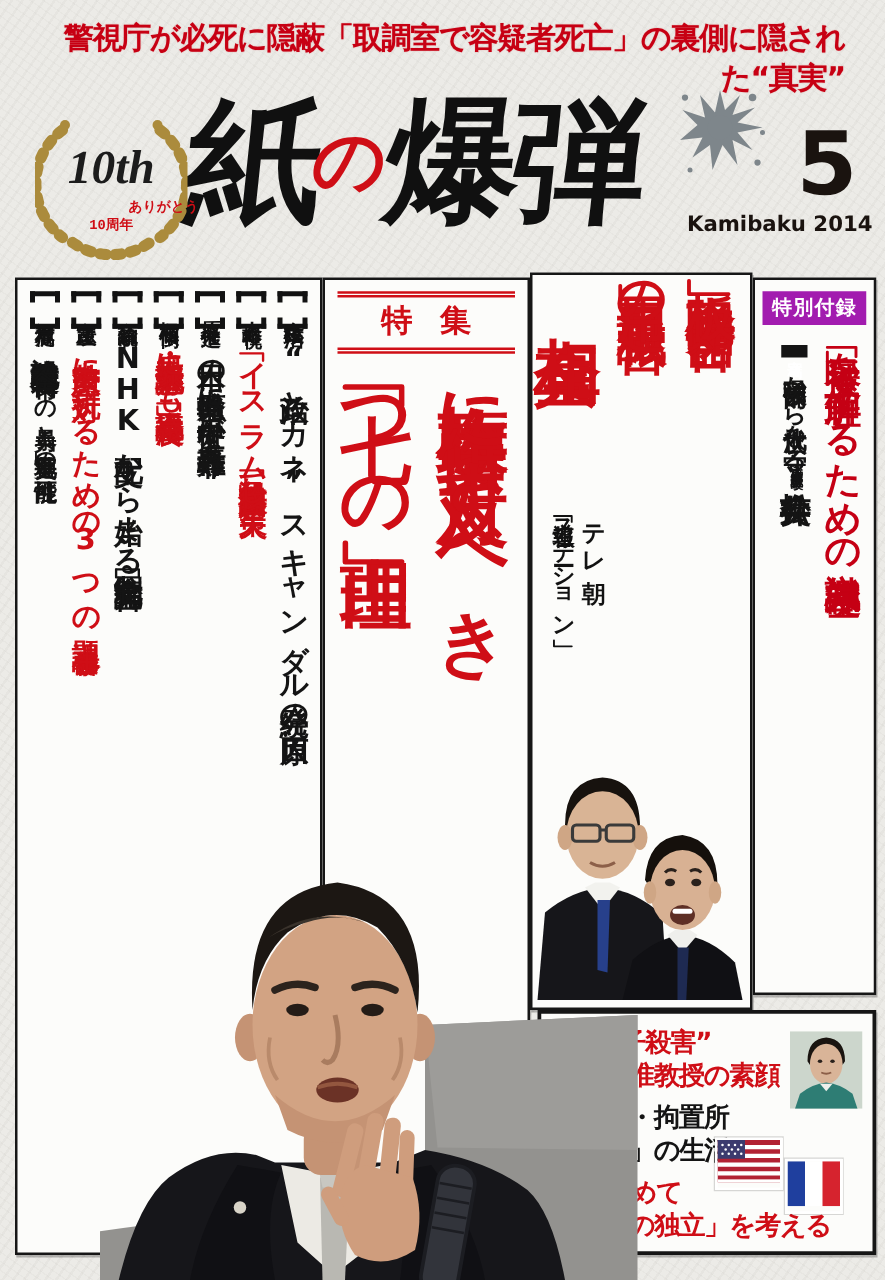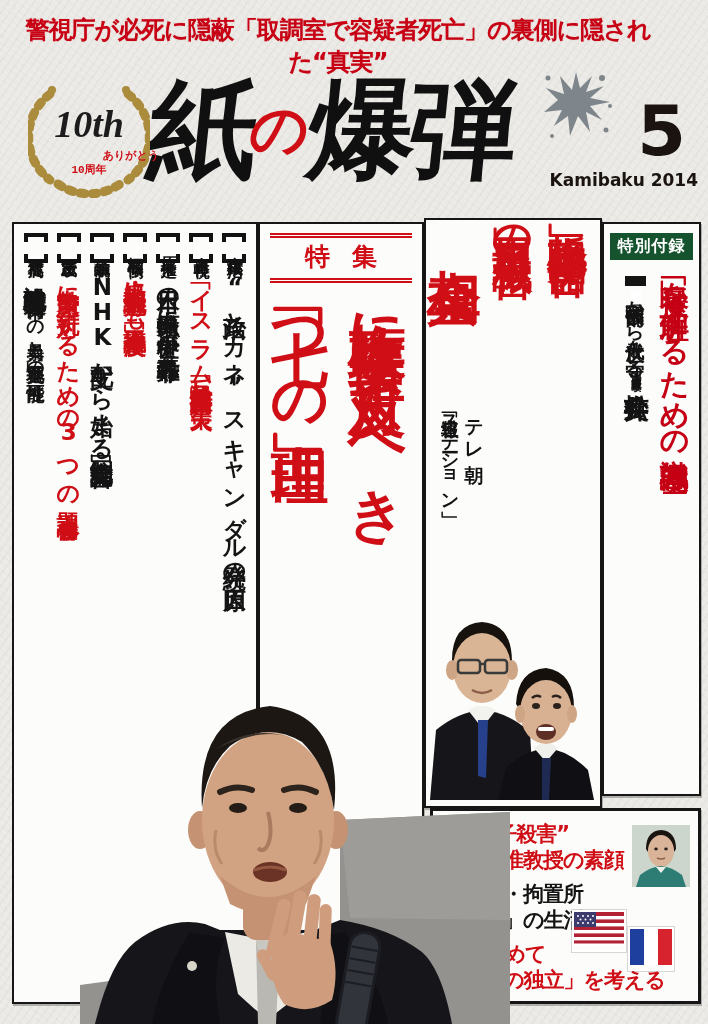--- a/index.html
+++ b/index.html
@@ -10,36 +10,36 @@
     background:
       repeating-linear-gradient(125deg, rgba(120,115,105,.05) 0 2px, rgba(0,0,0,0) 2px 7px),
       repeating-linear-gradient(35deg, rgba(120,115,105,.04) 0 1px, rgba(0,0,0,0) 1px 6px),
       #ecebe7;
   }
   .red { color:#cf0e16; }
   .ink { color:#141414; }
 
   
   #top-banner {
-    position:absolute; top:14px; left:0; width:676px; text-align:center;
+    position:absolute; top:14px; left:0; width:676px; text-align:right;
     color:#c70013; font-weight:900; font-size:24px; letter-spacing:-1px;
     text-shadow:0 0 1px rgba(199,0,19,.4);
   }
 
   
   #tagline { position:absolute; left:248px; top:74px; color:#cf0e16; font-weight:800; font-size:14px; letter-spacing:.5px; }
   #logo { position:absolute; left:150px; top:76px; white-space:nowrap; transform:skewX(-6deg); }
   #logo .kanji { font-size:108px; line-height:1; font-weight:900; color:#101010; letter-spacing:-8px; }
   #logo .no { font-size:58px; font-weight:900; color:#cf0e16; vertical-align:18px; letter-spacing:0; }
   #issue-number { position:absolute; right:22px; top:96px; font-size:70px; font-weight:900; color:#1a130f; line-height:1; }
   #issue-code { position:absolute; right:10px; top:170px; font-size:17px; font-weight:700; color:#1a130f; }
   #splatter { position:absolute; left:540px; top:66px; }
 
   
-  #badge { position:absolute; left:28px; top:76px; width:122px; height:122px; }
+  #badge { position:absolute; left:28px; top:86px; width:122px; height:122px; }
   #badge .b10 { position:absolute; top:26px; left:0; width:122px; text-align:center;
     font-family:"Liberation Serif","DejaVu Serif",serif; font-style:italic; font-weight:700; font-size:38px; color:#1c1c1c; }
   #badge .bline { position:absolute; left:0; width:122px; text-align:center; color:#cf0e16; font-weight:800; font-size:11px; }
   #badge .bl1 { top:72px;margin-left:42px; } #badge .bl2 { top:86px;font-family:Liberation Mono, monospace; }
 
   
   .panel { position:absolute; background:#fcfcfa; border:2px solid #161616; box-shadow:1px 2px 0 rgba(0,0,0,.25); }
   #left-panel   { left:12px;  top:222px; width:246px; height:782px; }
   #center-panel { left:258px; top:222px; width:166px; height:782px; }
   #asahi-panel  { left:424px; top:218px; width:178px; height:590px; }
@@ -66,21 +66,21 @@
   
   #asahi-headline { position:absolute; top:10px; right:5px; writing-mode:vertical-rl; text-orientation:upright; color:#cf0e16; font-weight:900; }
   #asahi-headline .al { font-size:40px; line-height:55px; letter-spacing:-4px; }
   #asahi-headline .al3 { font-size:54px; line-height:62px; letter-spacing:-2px; }
   #asahi-sub { position:absolute; left:12px; top:186px; writing-mode:vertical-rl; text-orientation:upright; color:#121212; font-weight:800; }
   #asahi-sub .s1 { font-size:19px; line-height:26px; letter-spacing:0; }
   #asahi-sub .s2 { font-size:18px; line-height:24px; letter-spacing:-1px; }
   #presenters { position:absolute; left:2px; bottom:2px; }
 
   
-  #furoku-badge { margin:9px 6px 0; background:#14532d; color:#fff; text-align:center; font-weight:800; font-size:16px; padding:3px 0; letter-spacing:1px; }
+  #furoku-badge { margin:9px 6px 0; background:#a21caf; color:#fff; text-align:center; font-weight:800; font-size:16px; padding:3px 0; letter-spacing:1px; }
   #furoku-headline { position:absolute; top:44px; right:1px; writing-mode:vertical-rl; text-orientation:upright;
     color:#c50014; font-weight:900; font-size:29px; line-height:47px; letter-spacing:-2px; }
   #furoku-left { position:absolute; top:52px; left:3px; width:46px; writing-mode:vertical-rl; text-orientation:upright; color:#141414; }
   #contrib-label { display:inline-block; background:#141414; color:#fff; font-size:12px; font-weight:700; padding:3px 2px; letter-spacing:2px; margin-bottom:6px; }
   #contrib-text { font-size:19px; font-weight:900; letter-spacing:-1px; line-height:1; }
   #contrib-author { display:inline-block; margin-top:8px; font-size:25px; font-weight:900; letter-spacing:0; }
   #contrib-affil { display:inline-block; font-size:10px; font-weight:700; letter-spacing:-1px; }
 
   
   #bottom-panel .bp-inner { position:relative; width:100%; height:100%; padding:10px 10px; }

